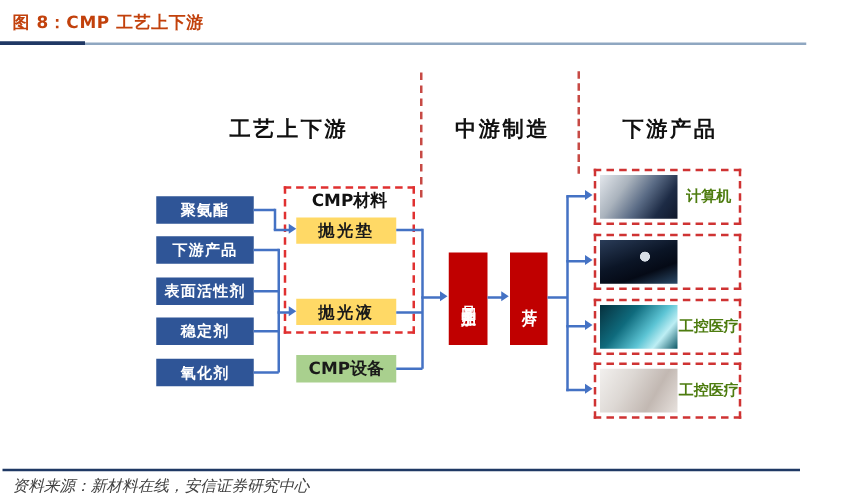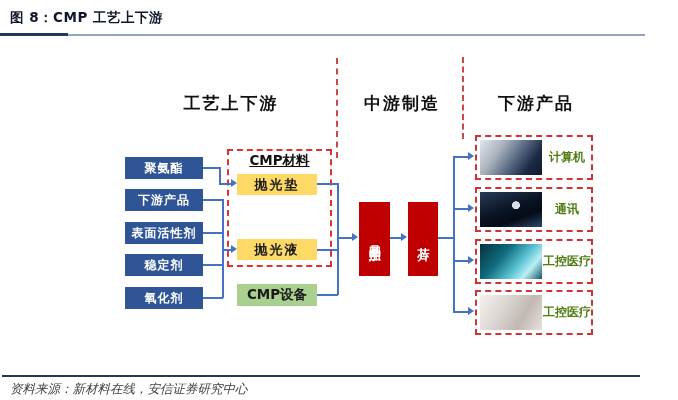--- a/index.html
+++ b/index.html
@@ -3,38 +3,38 @@
 <meta charset="utf-8">
 <style>
   html,body{margin:0;padding:0;background:#fff;}
   #stage{
     position:relative;width:678px;height:400px;background:#ffffff;
     font-family:"DejaVu Sans","Liberation Sans",sans-serif;
     overflow:hidden;
   }
   .abs{position:absolute;}
   
-  .fig-title{left:10px;top:9px;font-size:13.5px;font-weight:bold;color:#0f172a;letter-spacing:.5px;}
+  .fig-title{left:10px;top:9px;font-size:13.5px;font-weight:bold;color:#c2410c;letter-spacing:.5px;}
   .rule-light{left:0;top:34px;width:645px;height:1.5px;background:#8fa7c1;}
   .rule-dark{left:0;top:33px;width:68px;height:3px;background:#1f3864;}
   .rule-bottom{left:2px;top:375px;width:638px;height:1.5px;background:#1f3864;}
   .source-note{left:10px;top:381px;font-size:12.5px;font-style:italic;color:#404040;}
   
   .sec-h{top:92px;font-size:17px;font-weight:bold;color:#101010;text-align:center;letter-spacing:2px;}
   
   .vdiv{width:0;border-left:2.5px dashed #c74a45;}
   
   .mat-box{
     left:125px;width:78px;height:22px;background:#2f5597;color:#ffffff;
     font-size:12px;font-weight:bold;display:flex;align-items:center;justify-content:center;
     letter-spacing:1px;
   }
   
   .cmp-group{left:227px;top:149px;width:105px;height:118px;border:2px dashed #e03030;box-sizing:border-box;}
-  .cmp-group-label{left:227px;top:152px;width:105px;text-align:center;font-size:13.5px;font-weight:bold;color:#111;text-decoration:underline;}
+  .cmp-group-label{left:227px;top:152px;width:105px;text-align:center;font-size:13.5px;font-weight:bold;color:#111;}
   .yellow-box{
     left:237px;width:80px;height:21px;background:#ffd966;color:#1a1a1a;
     font-size:13px;font-weight:bold;display:flex;align-items:center;justify-content:center;letter-spacing:2px;
   }
   .green-box{
     left:237px;top:284px;width:80px;height:22px;background:#a9d08e;color:#1a1a1a;
     font-size:13.5px;font-weight:bold;display:flex;align-items:center;justify-content:center;
   }
   
   .red-box{
@@ -92,21 +92,20 @@
   <div class="abs red-box" style="left:408px;width:30px;">
     <span class="vtext">芯片</span>
   </div>
 
   <div class="abs prod-box" style="top:135px;">
     <div class="prod-photo photo-laptop"></div>
     <div class="prod-label">计算机</div>
   </div>
   <div class="abs prod-box" style="top:187px;">
     <div class="prod-photo photo-satellite"></div>
-    <div class="prod-label">通讯</div>
   </div>
   <div class="abs prod-box" style="top:239px;">
     <div class="prod-photo photo-auto"></div>
     <div class="prod-label">工控医疗</div>
   </div>
   <div class="abs prod-box" style="top:290px;">
     <div class="prod-photo photo-medical"></div>
     <div class="prod-label">工控医疗</div>
   </div>
 

